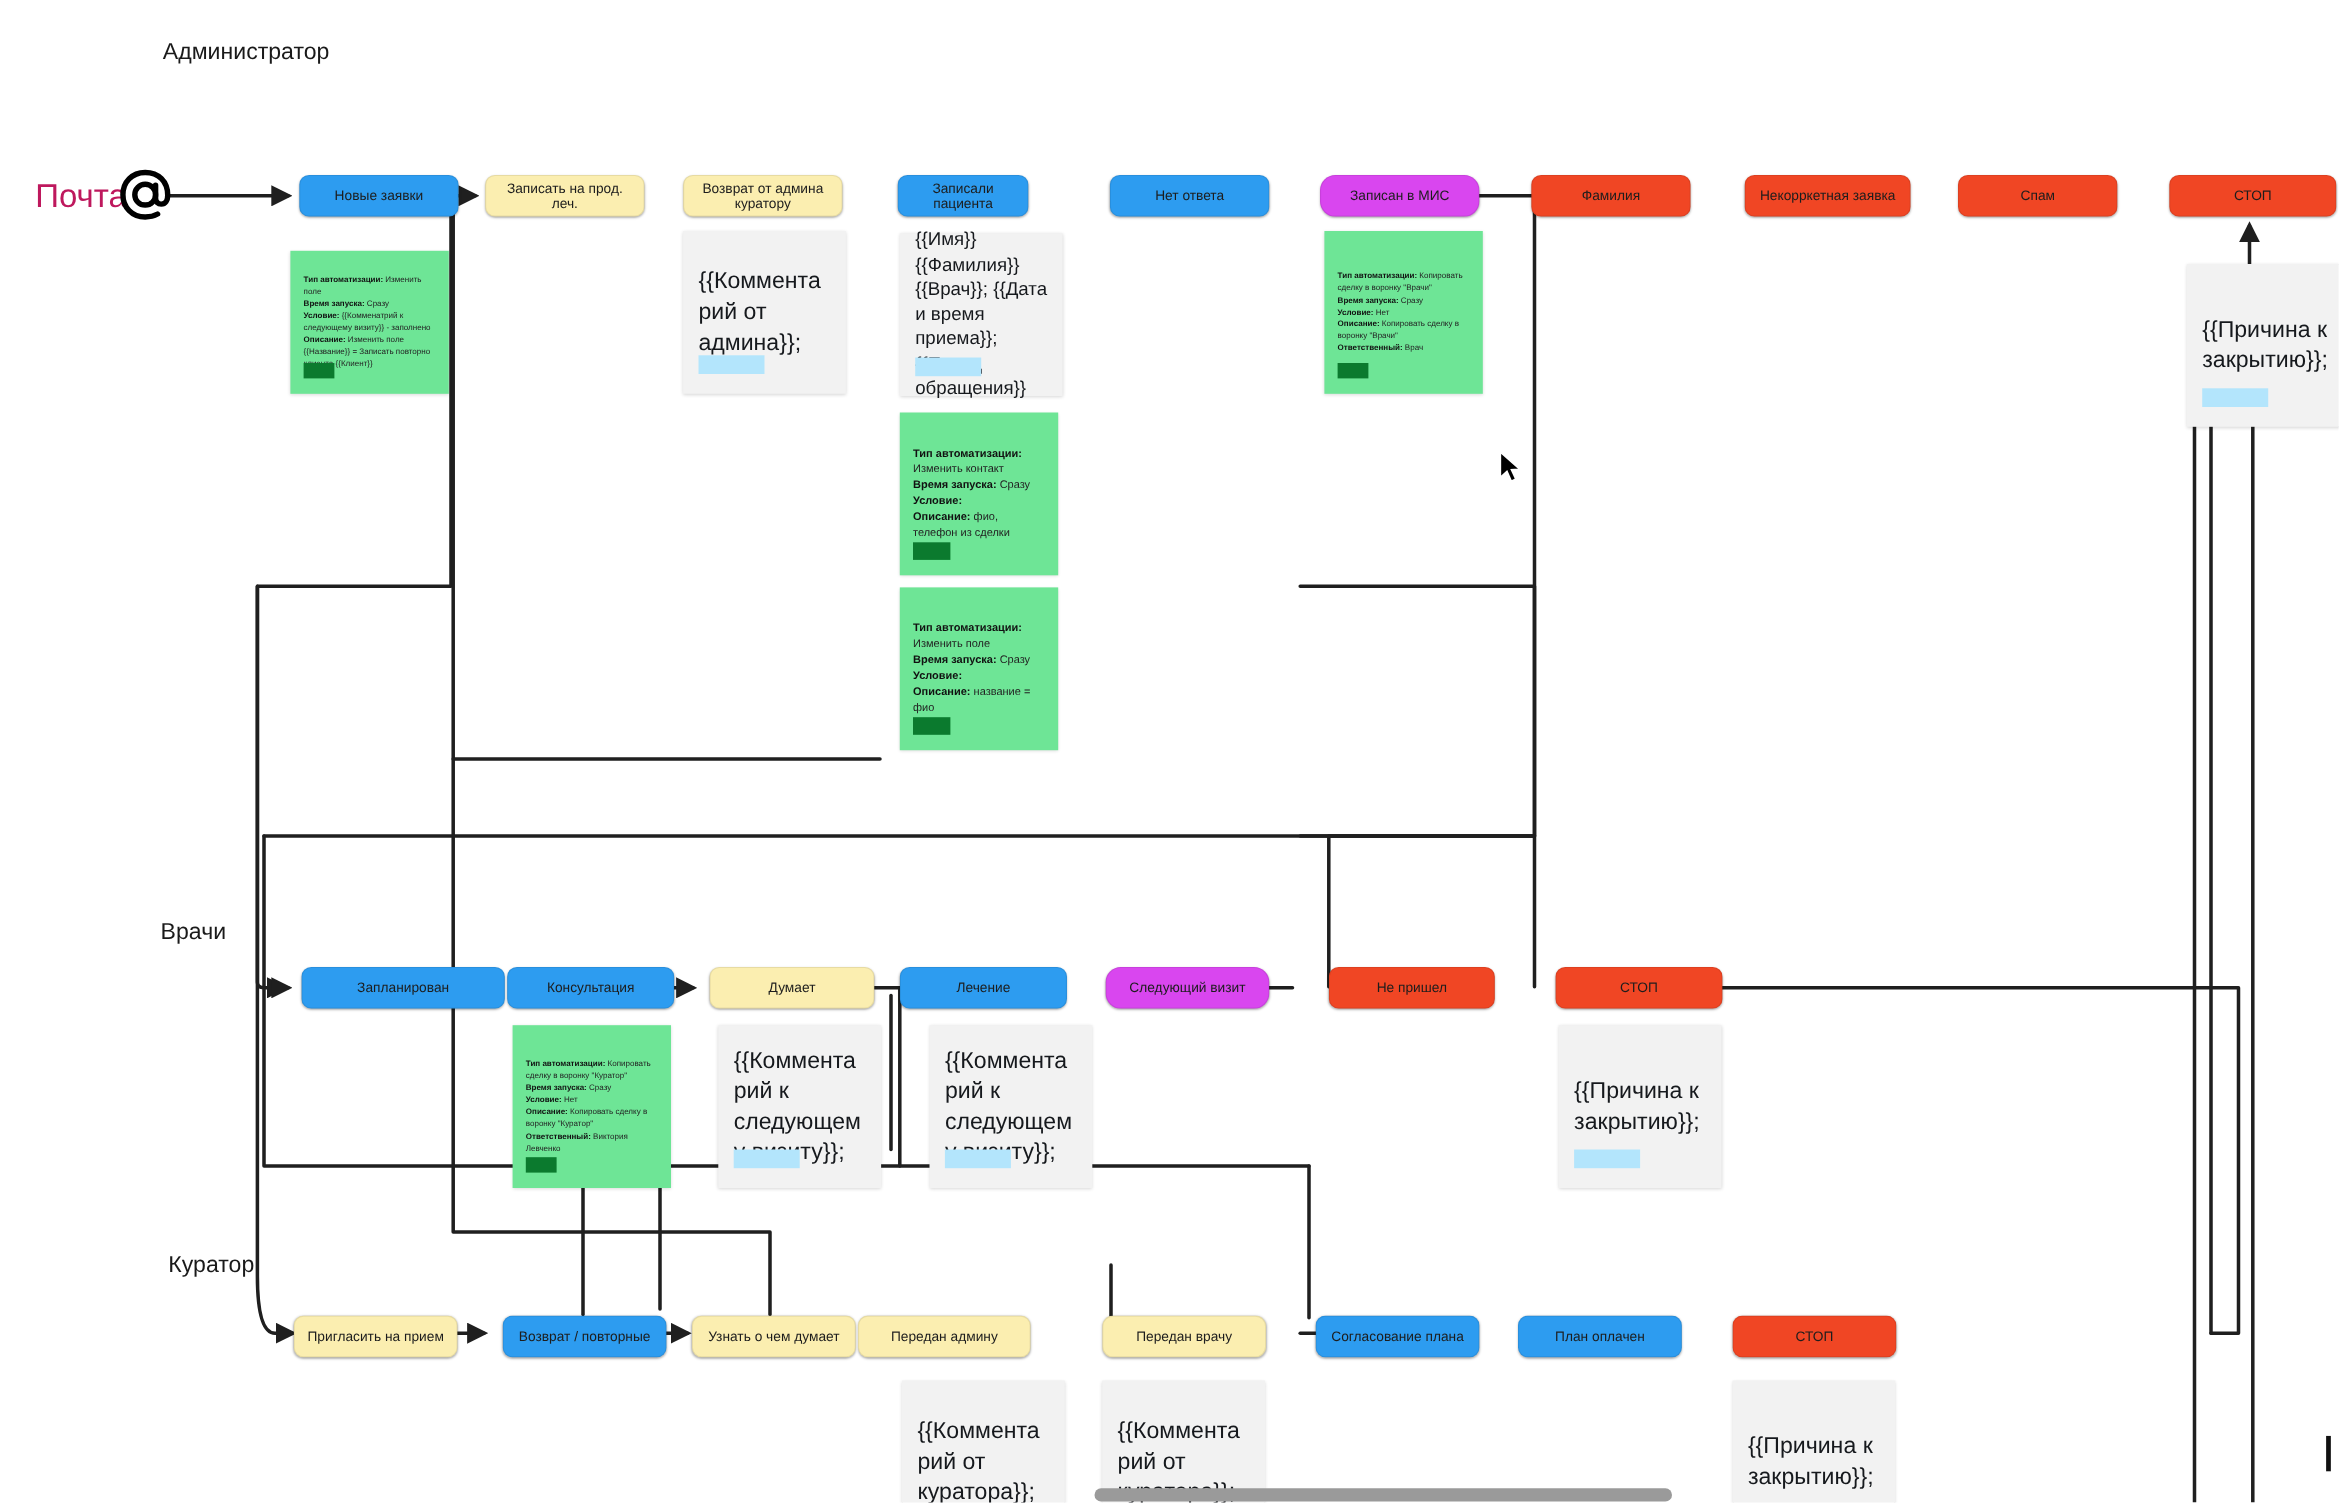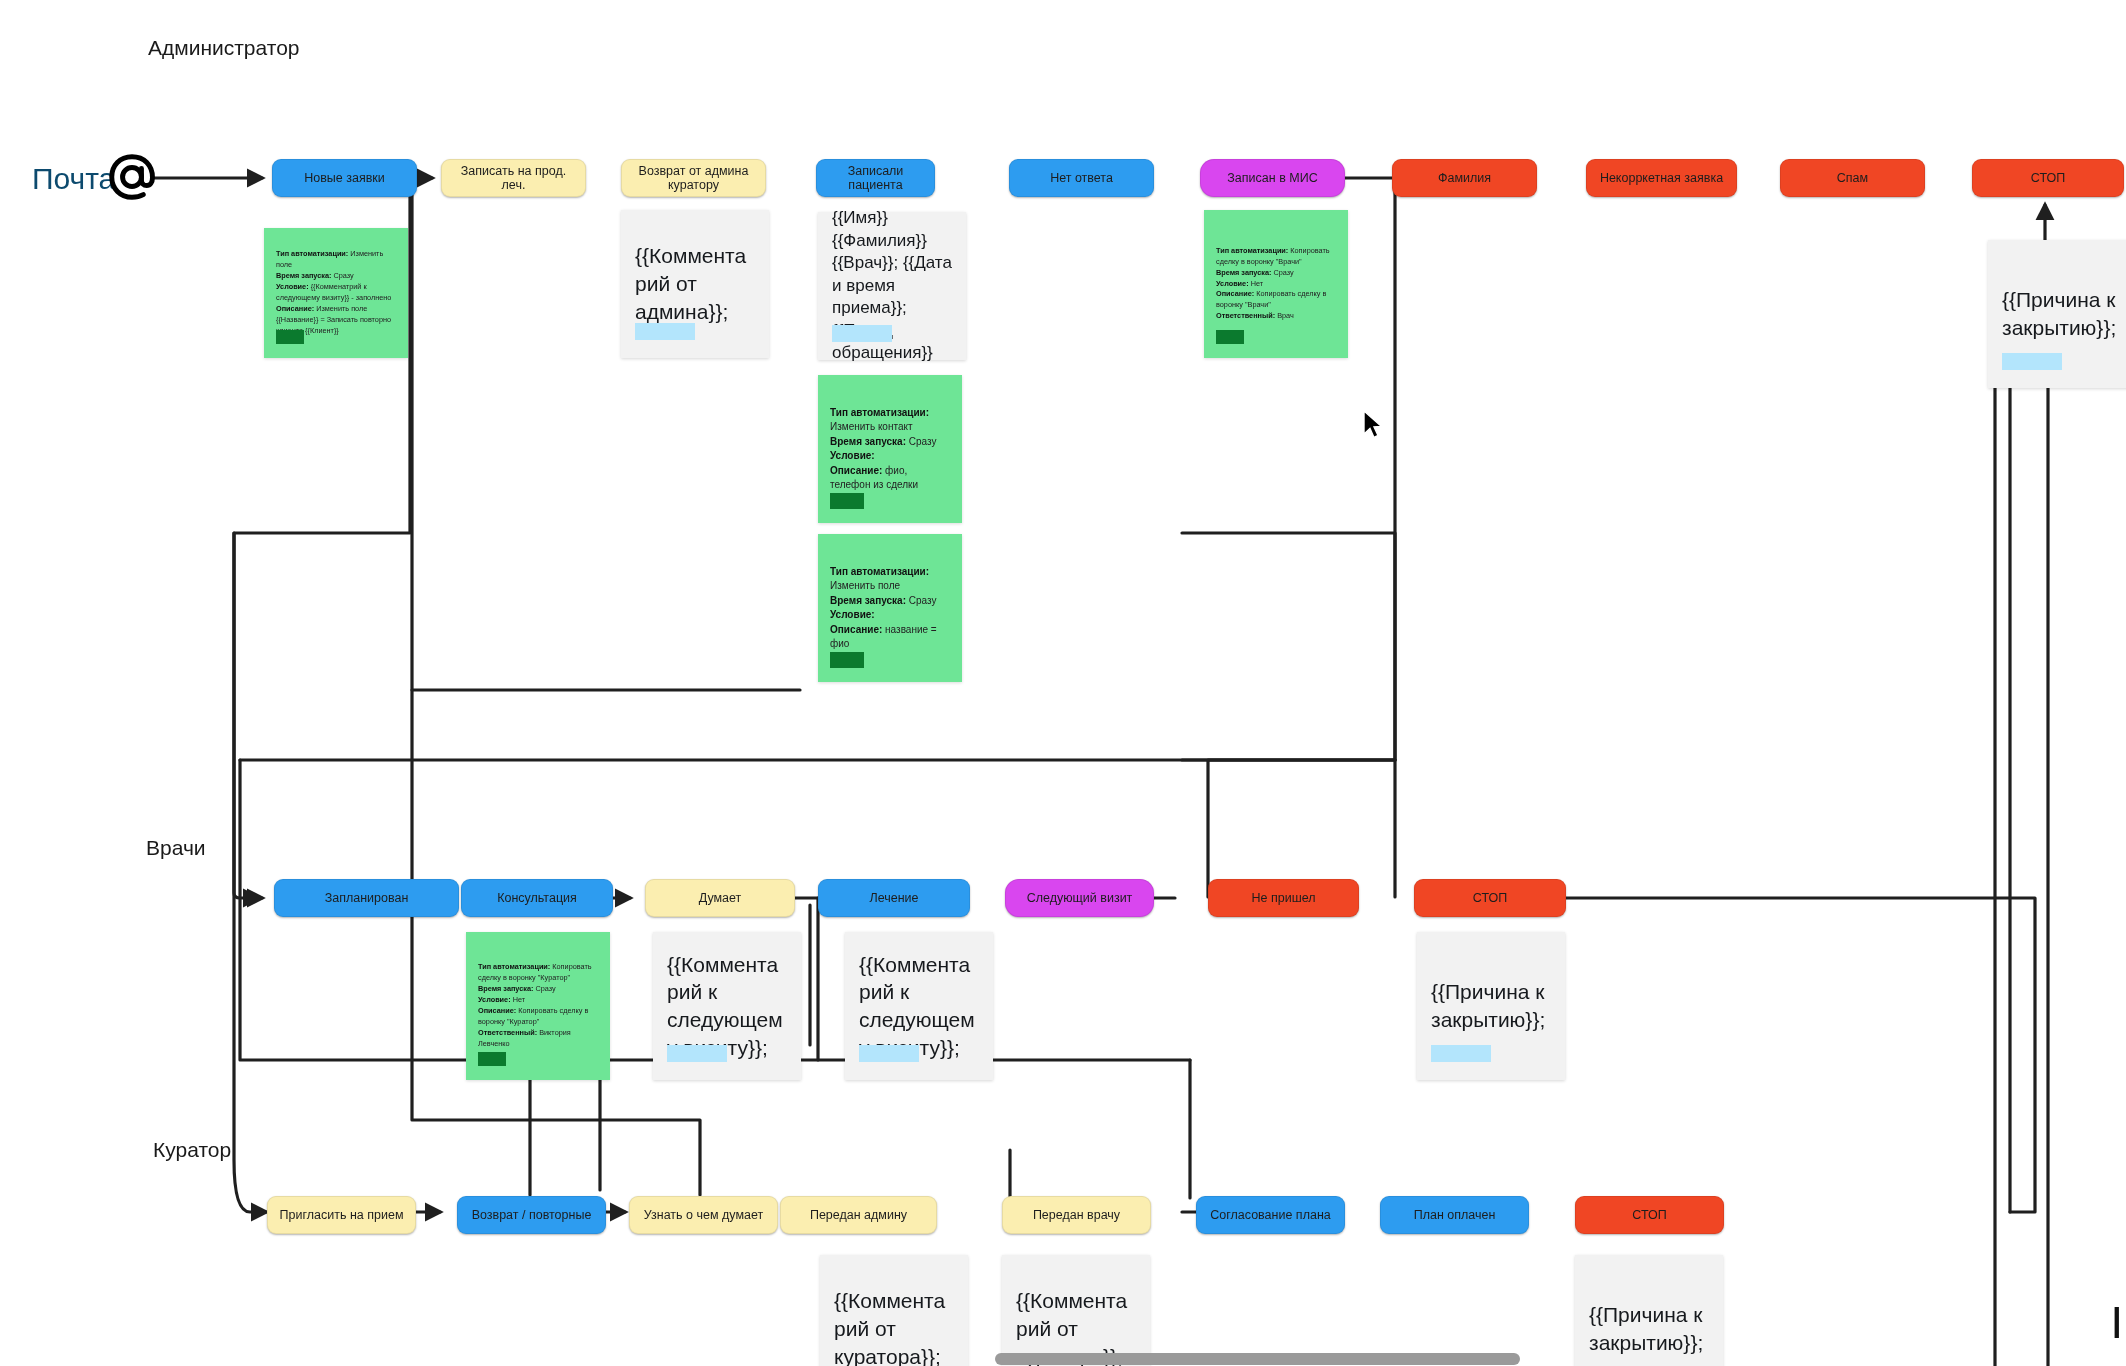--- a/index.html
+++ b/index.html
@@ -33,21 +33,21 @@
     color: #1a1a1a;
     white-space: nowrap;
     font-family: "Liberation Sans", sans-serif;
   }
 
   
   .source-label {
     position: absolute;
     z-index: 3;
     font-size: 30px;
-    color: #0c4a6e;
+    color: #be185d;
     white-space: nowrap;
   }
   .at-icon {
     position: absolute;
     z-index: 3;
     width: 54px; height: 54px;
     color: #000;
   }
 
   
@@ -253,21 +253,21 @@
   <div class="stage yellow" style="left:645px;  top:879px; width:150px;">Думает</div>
   <div class="stage blue" style="left:818px;  top:879px; width:152px;">Лечение</div>
   <div class="stage green" style="left:1005px; top:879px; width:149px;text-align:center;">Следующий визит</div>
   <div class="stage red" style="left:1208px; top:879px; width:151px;">Не пришел</div>
   <div class="stage red" style="left:1414px; top:879px; width:152px;">СТОП</div>
 
   <div class="stage yellow" style="left:267px;  top:1196px; width:149px;">Пригласить на прием</div>
   <div class="stage blue" style="left:457px;  top:1196px; width:149px;">Возврат / повторные</div>
   <div class="stage yellow" style="left:629px;  top:1196px; width:149px;">Узнать о чем думает</div>
   <div class="stage yellow" style="left:780px;  top:1196px; width:157px;">Передан админу</div>
-  <div class="stage yellow" style="left:1002px; top:1196px; width:149px;">Передан врачу</div>
+  <div class="stage yellow" style="left:1002px; top:1196px; width:149px;border-radius:10px;">Передан врачу</div>
   <div class="stage blue" style="left:1196px; top:1196px; width:149px;">Согласование плана</div>
   <div class="stage blue" style="left:1380px; top:1196px; width:149px;">План оплачен</div>
   <div class="stage red" style="left:1575px; top:1196px; width:149px;">СТОП</div>
 
   <div class="note" style="left:621px; top:210px; width:148px; height:148px;">
     <div class="note-text">{{Комментарий от админа}};</div>
     <div class="swatch"></div>
   </div>
 
   <div class="note" style="left:818px; top:212px; width:148px; height:148px;">

